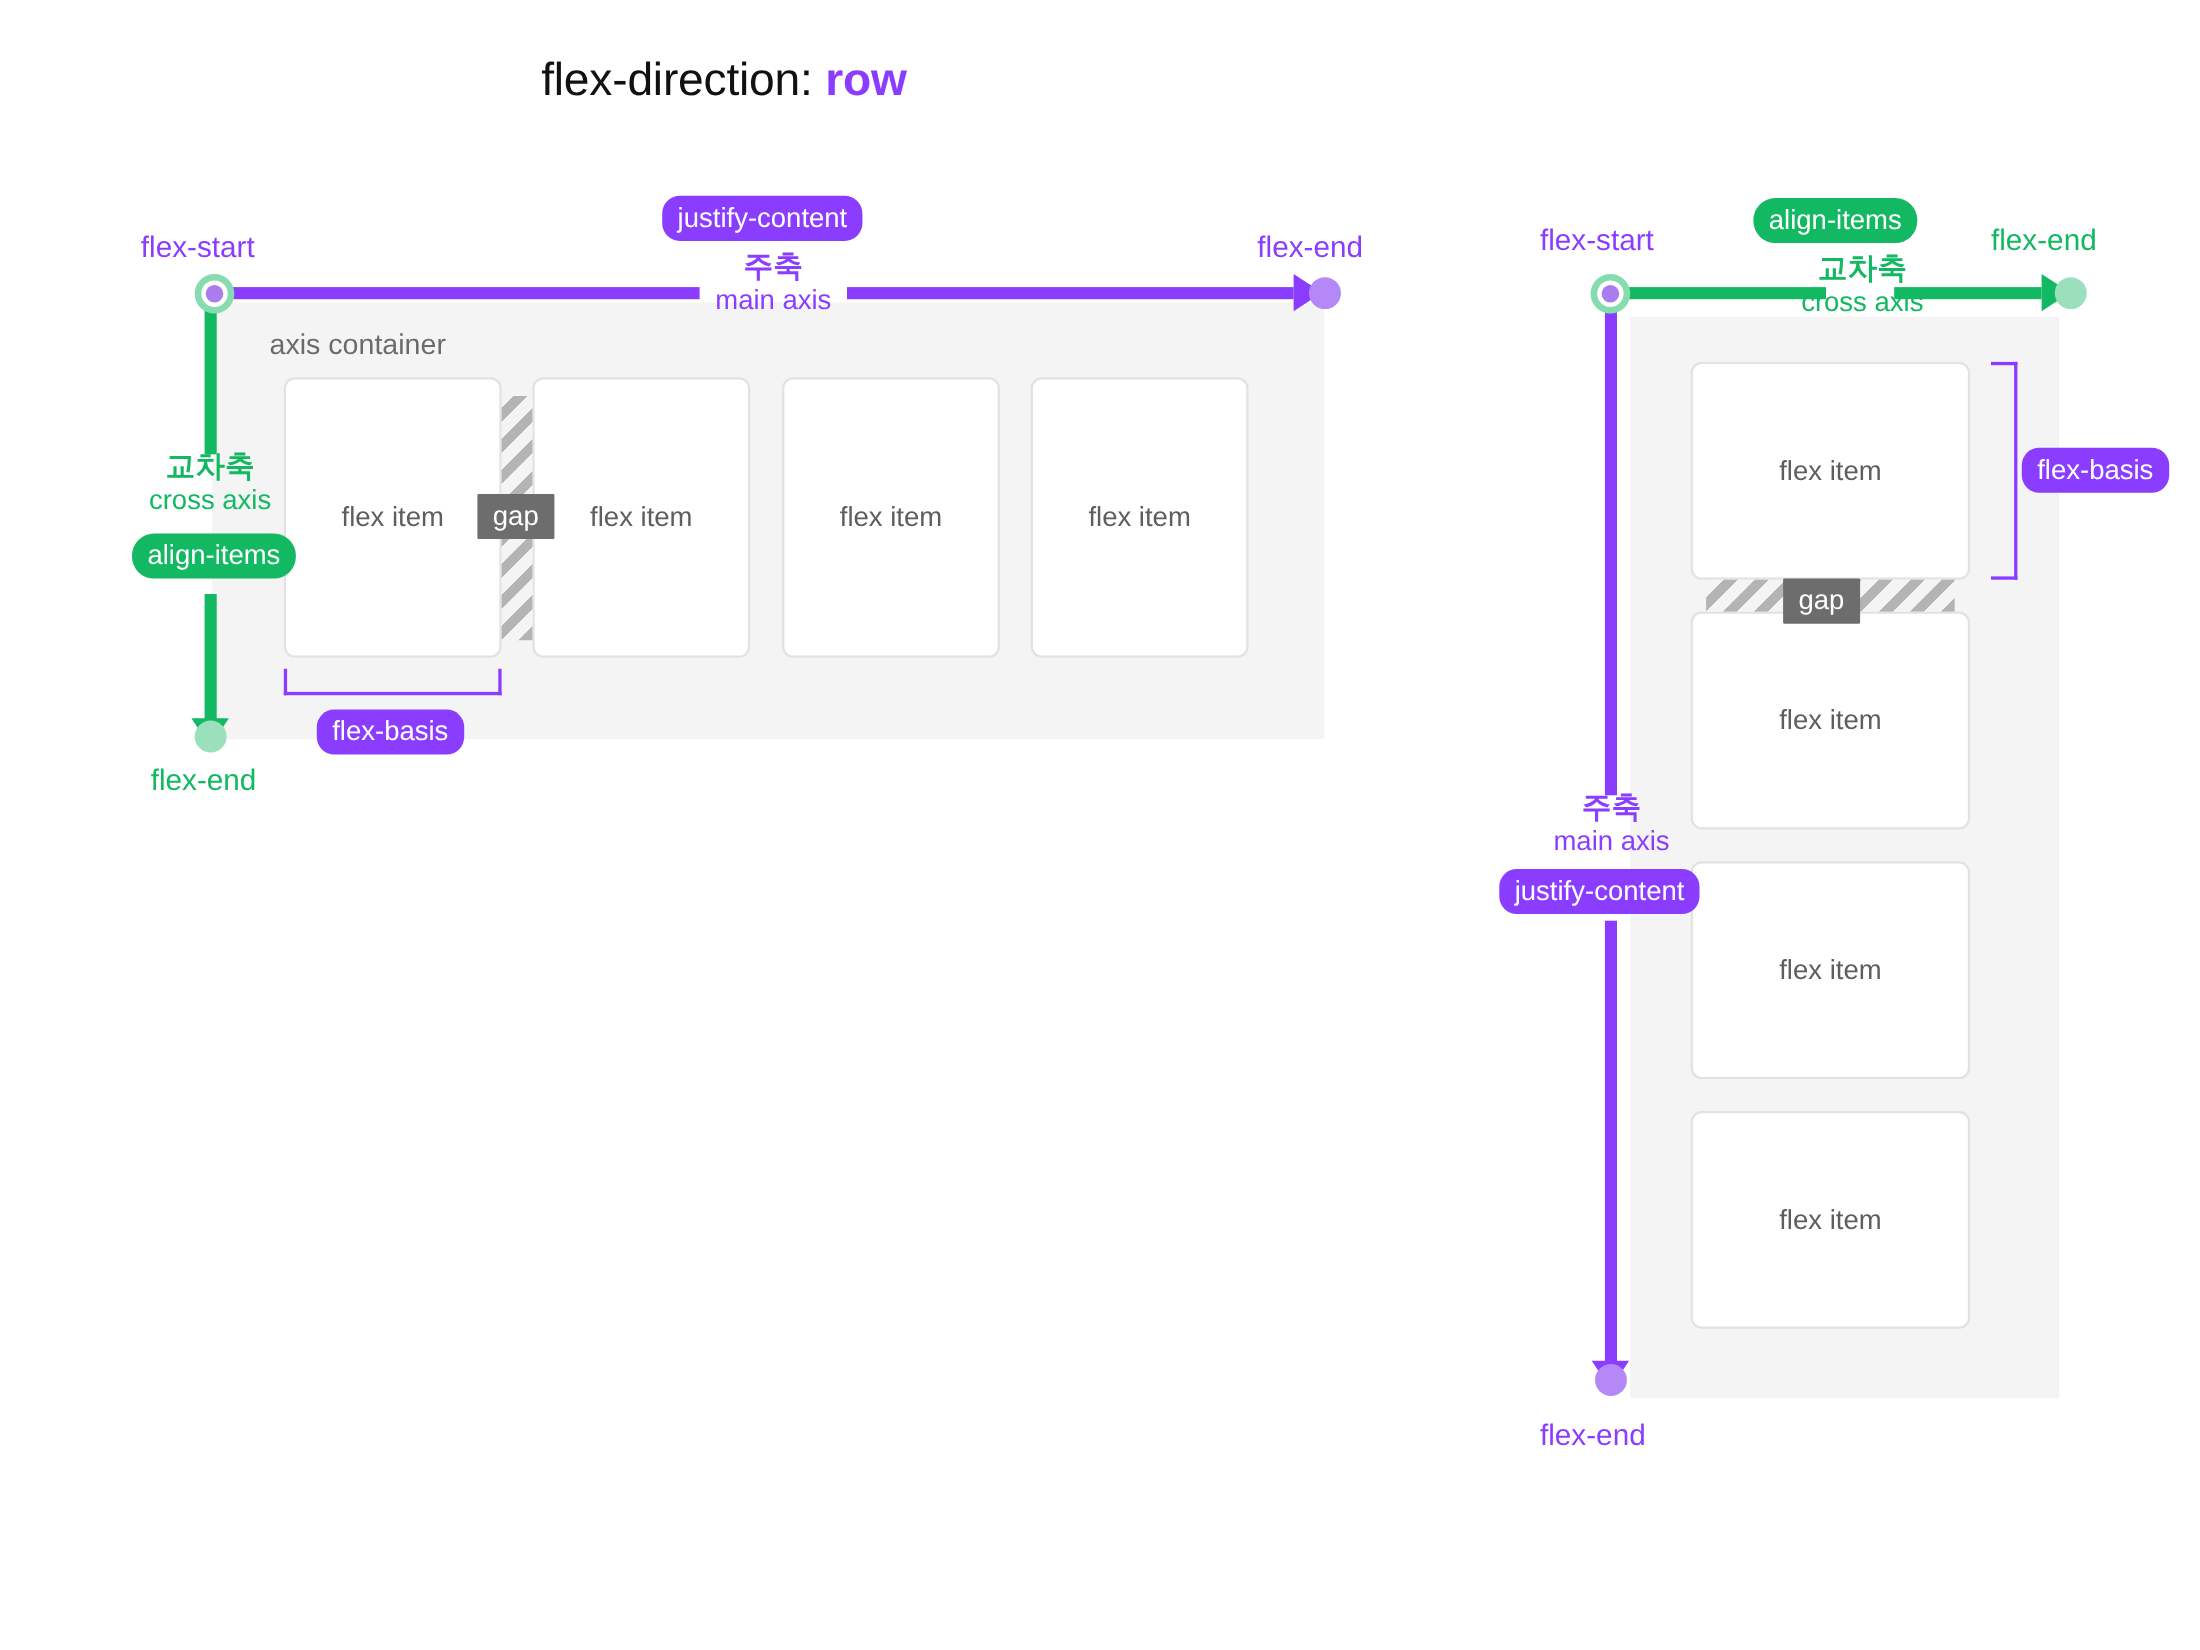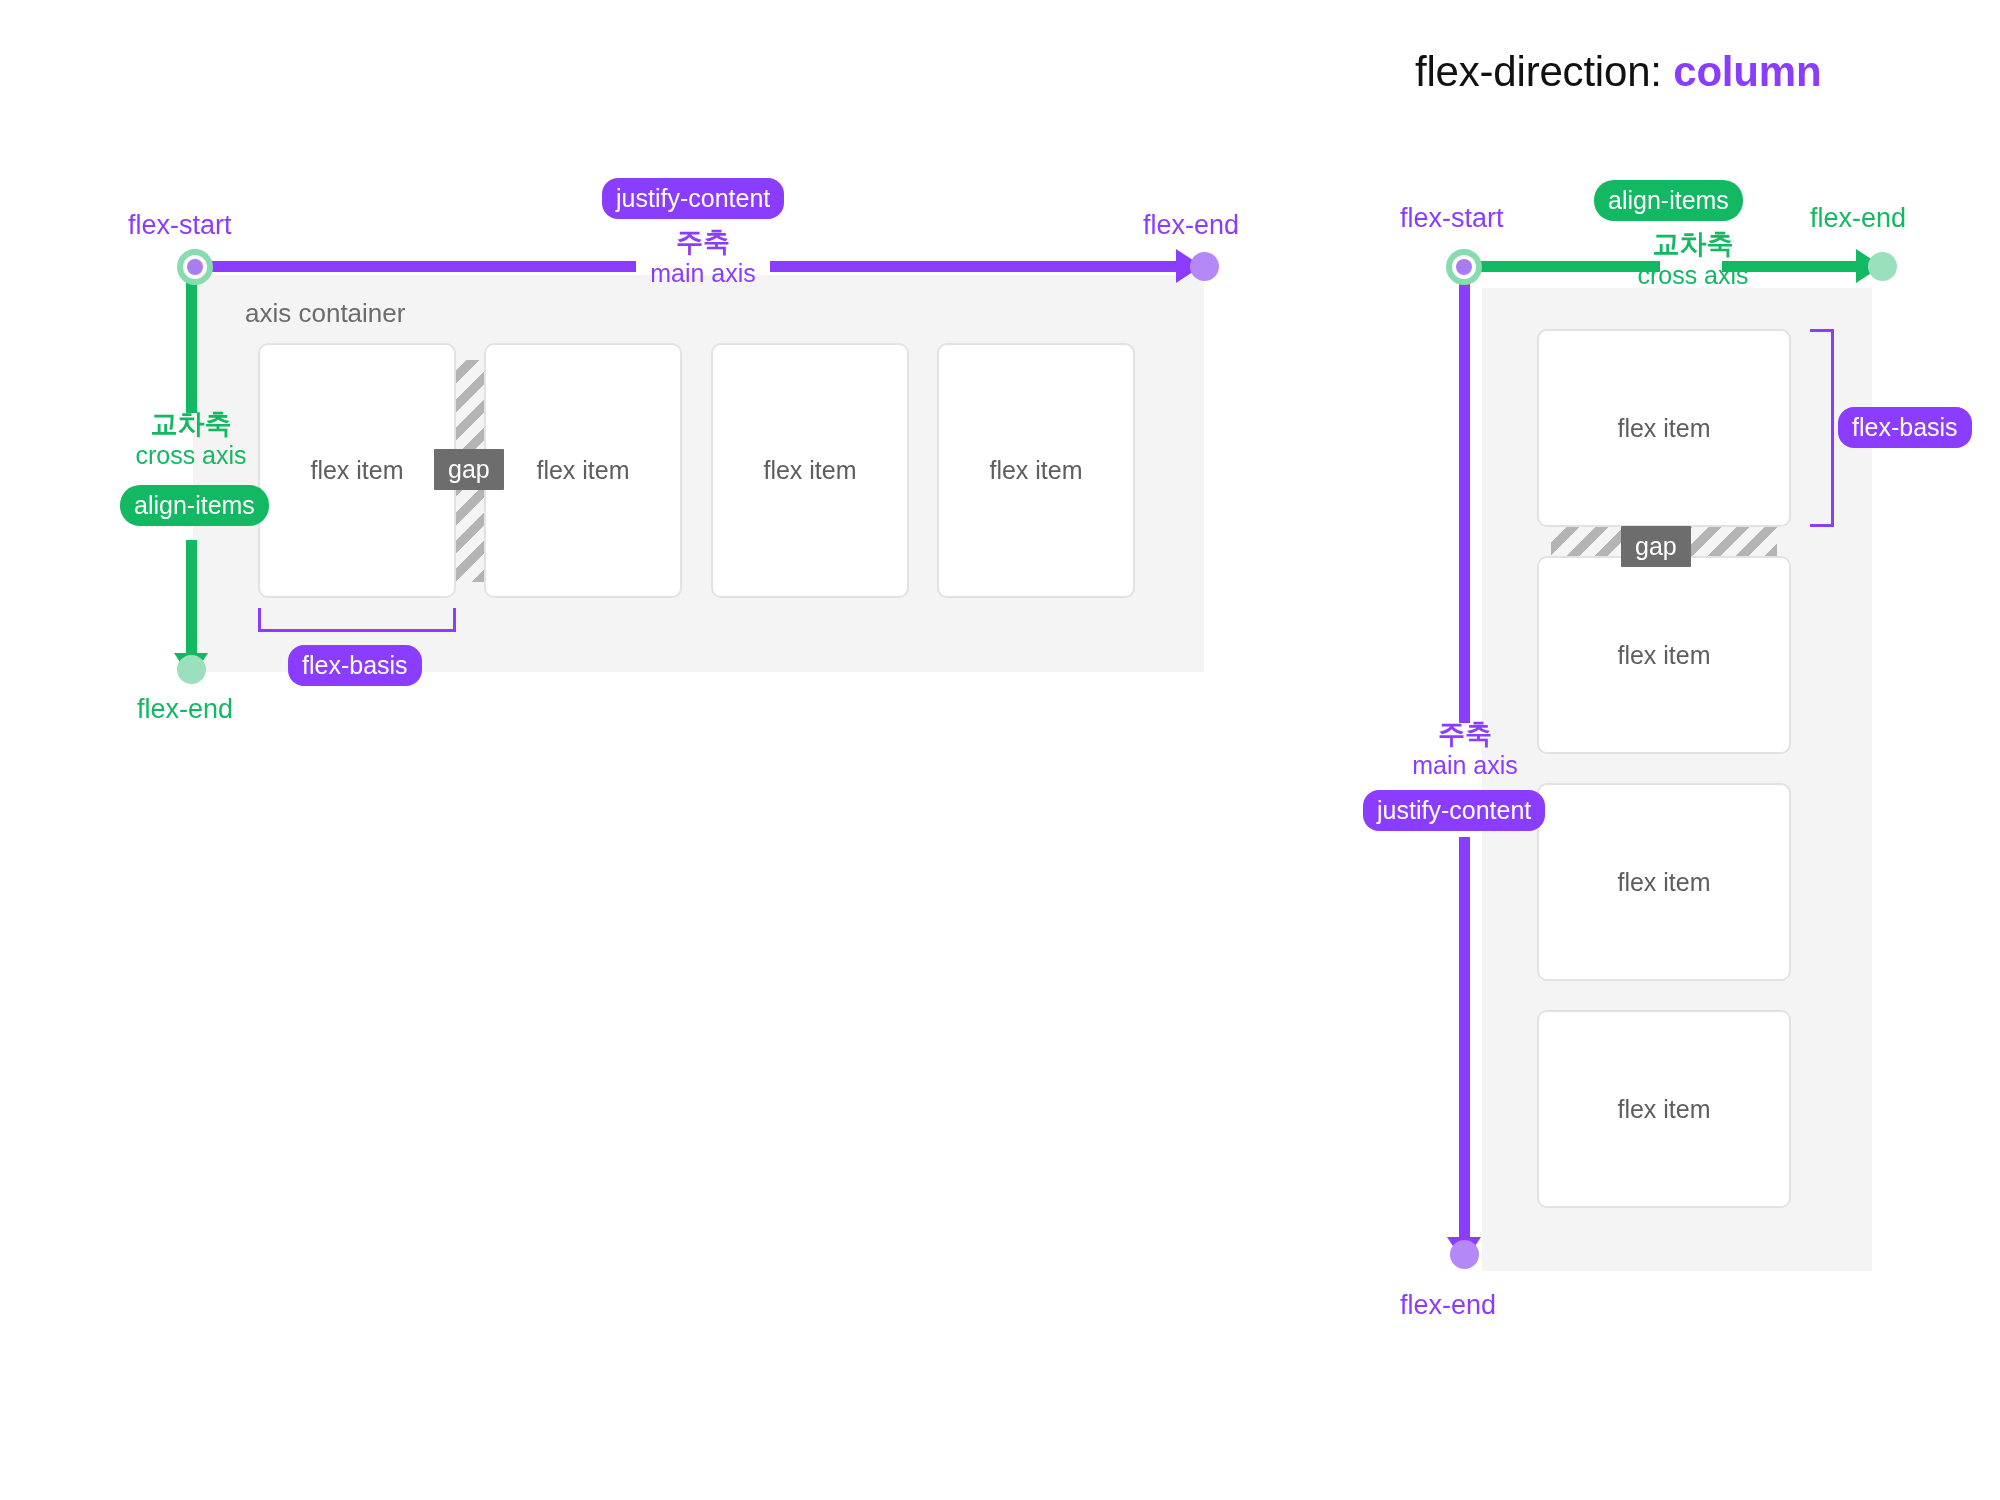--- a/index.html
+++ b/index.html
@@ -151,20 +151,23 @@
     position: absolute;
     border: 3px solid #8b3dff;
     border-left: none;
   }
 </style>
 </head>
 <body>
 
 <div class="stage">
 
+  <div class="title" style="left:492px; top:48px;">
+    <span>flex-direction: </span><span class="accent">row</span>
+  </div>
 
   <div class="container-box" style="left:193px; top:275px; width:1011px; height:397px;"></div>
   <div class="container-label" style="left:245px; top:298px;">axis container</div>
 
   <div class="flex-item" style="left:258px; top:343px; width:198px; height:255px;">
     <span>flex item</span>
   </div>
   <div class="flex-item" style="left:484px; top:343px; width:198px; height:255px;">
     <span>flex item</span>
   </div>
@@ -207,23 +210,20 @@
 
   <div class="endpoint-label green" style="left:137px; top:694px;">flex-end</div>
 
   <div class="origin-marker" style="left:177px; top:249px;">
       <i></i>
     </div>
 
   <div class="bracket-h" style="left:258px; top:608px; width:198px; height:24px;"></div>
   <div class="pill purple" style="left:288px; top:645px;">flex-basis</div>
 
-  <div class="title" style="left:1415px; top:48px;">
-    <span>flex-direction: </span><span class="accent">column</span>
-  </div>
 
   <div class="container-box" style="left:1482px; top:288px; width:390px; height:983px;"></div>
 
   <div class="flex-item" style="left:1537px; top:329px; width:254px; height:198px;">
     <span>flex item</span>
   </div>
   <div class="flex-item" style="left:1537px; top:556px; width:254px; height:198px;">
     <span>flex item</span>
   </div>
   <div class="flex-item" style="left:1537px; top:783px; width:254px; height:198px;">

